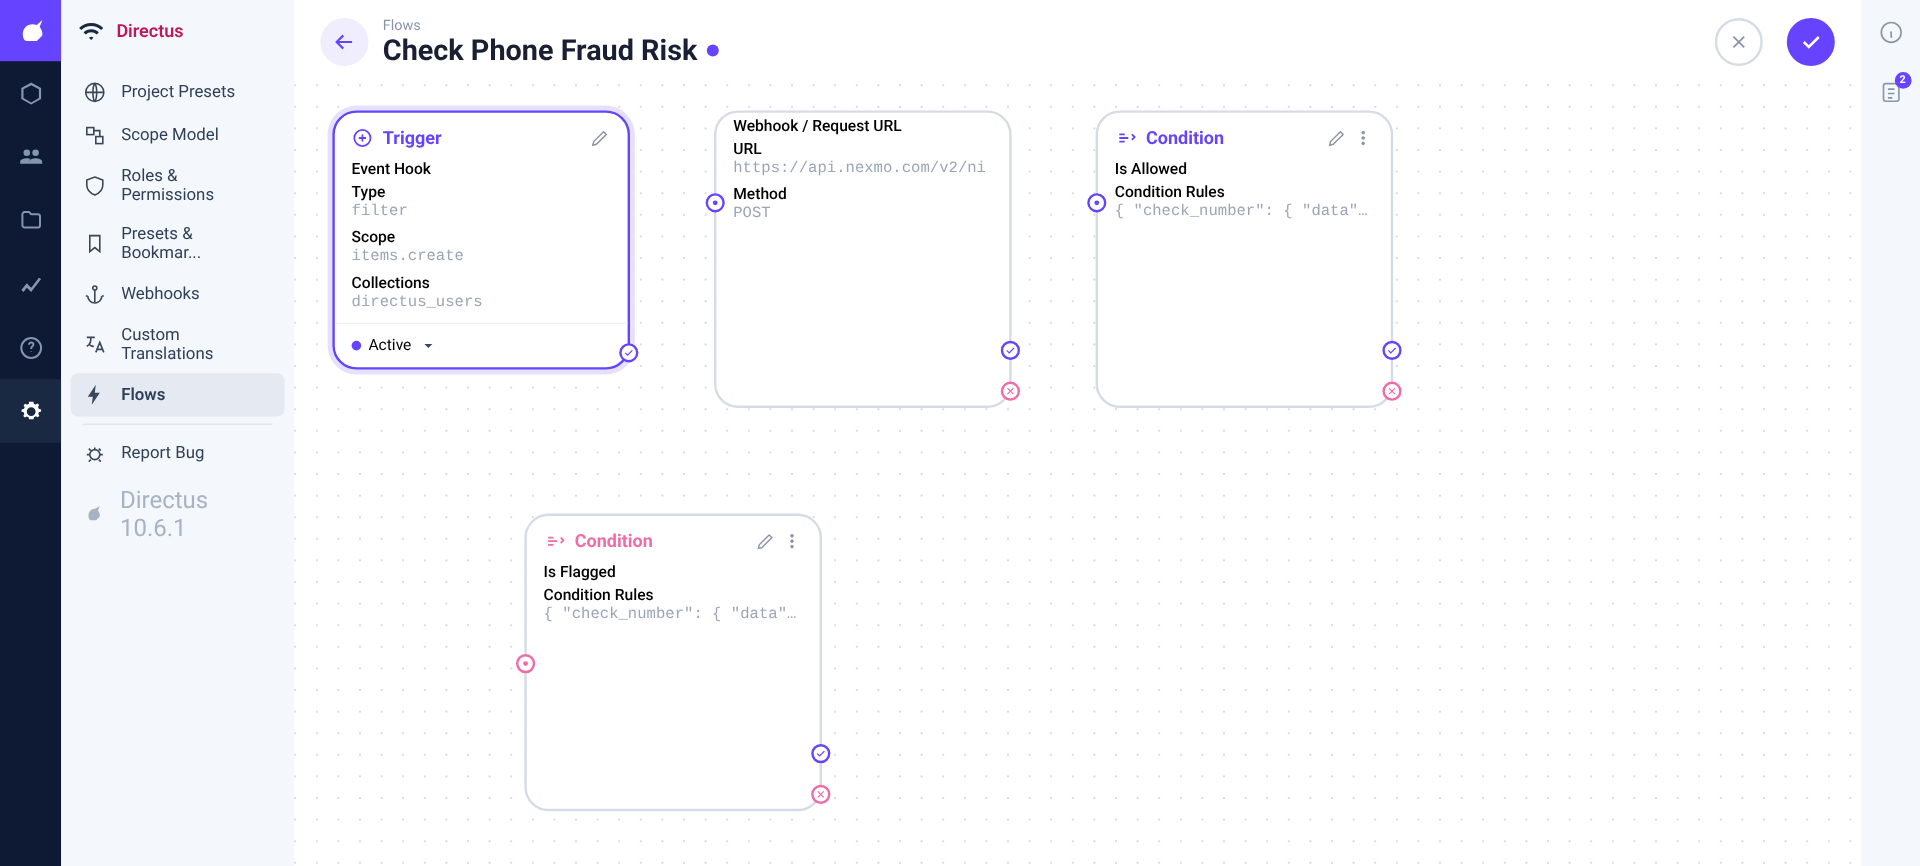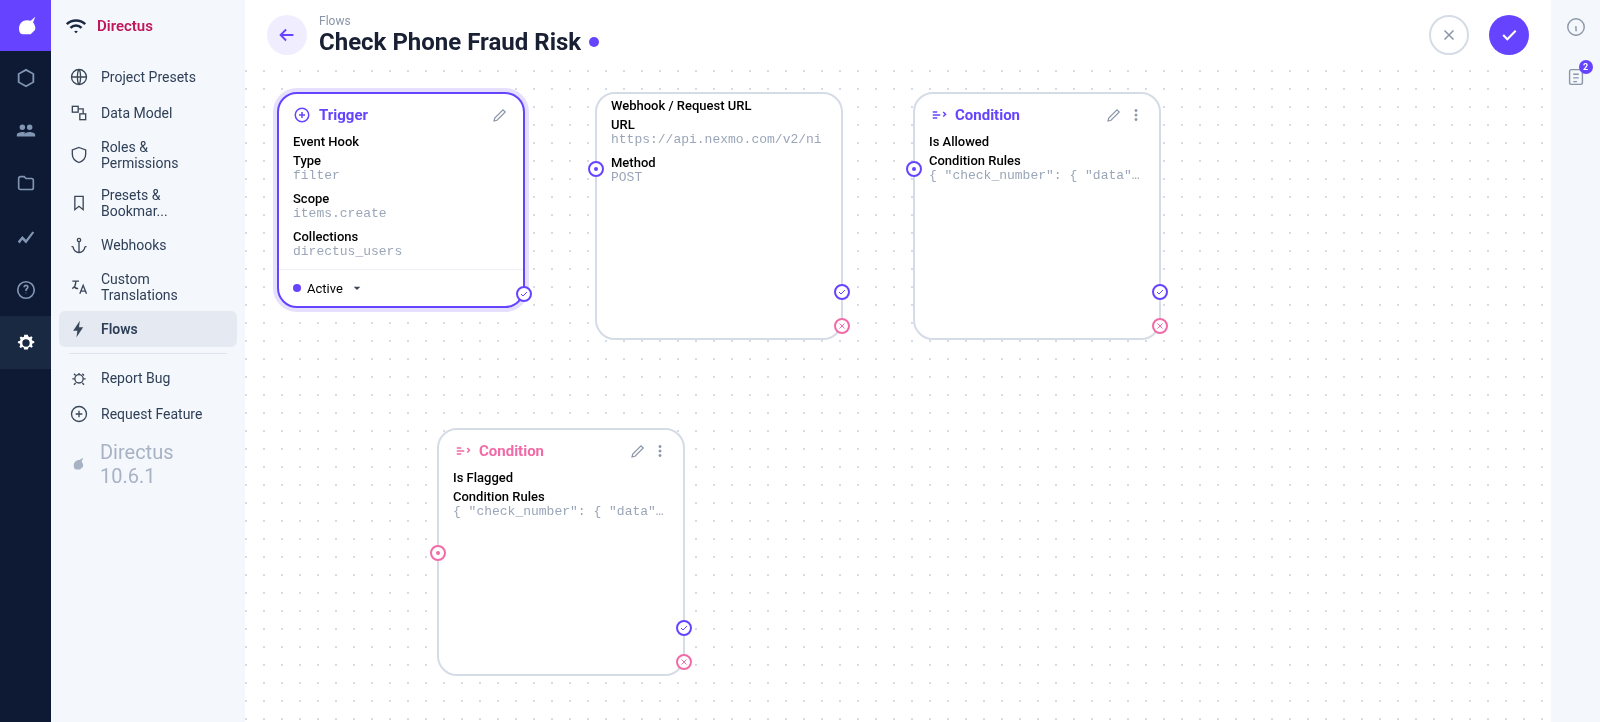--- a/index.html
+++ b/index.html
@@ -137,21 +137,21 @@
           <path d="M3 12h18M12 3c2.5 3 2.5 15 0 18M12 3c-2.5 3-2.5 15 0 18"></path>
         </svg>
         <span>Project Presets</span>
       </div>
     <div class="sb-item">
         <svg viewBox="0 0 24 24" fill="none" stroke="#3a4759" stroke-width="1.6">
           <rect x="4" y="4" width="7" height="7"></rect>
           <rect x="13" y="13" width="7" height="7"></rect>
           <path d="M11 7h6v6"></path>
         </svg>
-        <span>Data Model</span>
+        <span>Scope Model</span>
       </div>
     <div class="sb-item">
         <svg viewBox="0 0 24 24" fill="none" stroke="#3a4759" stroke-width="1.6">
           <path d="M12 3l8 3v5c0 5-3 8-8 10-5-2-8-5-8-10V6l8-3z"></path>
         </svg>
         <span>Roles &amp; Permissions</span>
       </div>
     <div class="sb-item">
         <svg viewBox="0 0 24 24" fill="none" stroke="#3a4759" stroke-width="1.6">
           <path d="M7 4h10v16l-5-4-5 4V4z"></path>
@@ -177,27 +177,20 @@
         </svg>
         <span>Flows</span>
       </div>
     <div class="sb-divider"></div>
     <div class="sb-item">
         <svg viewBox="0 0 24 24" fill="none" stroke="#3a4759" stroke-width="1.6">
           <circle cx="12" cy="13" r="5"></circle>
           <path d="M12 8V6m-5 7H4m16 0h-3M8 18l-2 2m10-2l2 2M8 9L6 7m12 2l-2-2"></path>
         </svg>
         <span>Report Bug</span>
-      </div>
-    <div class="sb-item">
-        <svg viewBox="0 0 24 24" fill="none" stroke="#3a4759" stroke-width="1.6">
-          <circle cx="12" cy="12" r="9"></circle>
-          <path d="M12 8v8m-4-4h8"></path>
-        </svg>
-        <span>Request Feature</span>
       </div>
     <div class="sb-version">
         <svg viewBox="0 0 24 24">
           <path d="M6 14c0-4 3-7 7-7l5-3-2 5c1 1 2 3 2 5 0 1-.4 2-1 2l-3 3H9c-2 0-3-2-3-5z"></path>
         </svg>
         <span>Directus 10.6.1</span>
       </div>
   </div>
 </div>
 

